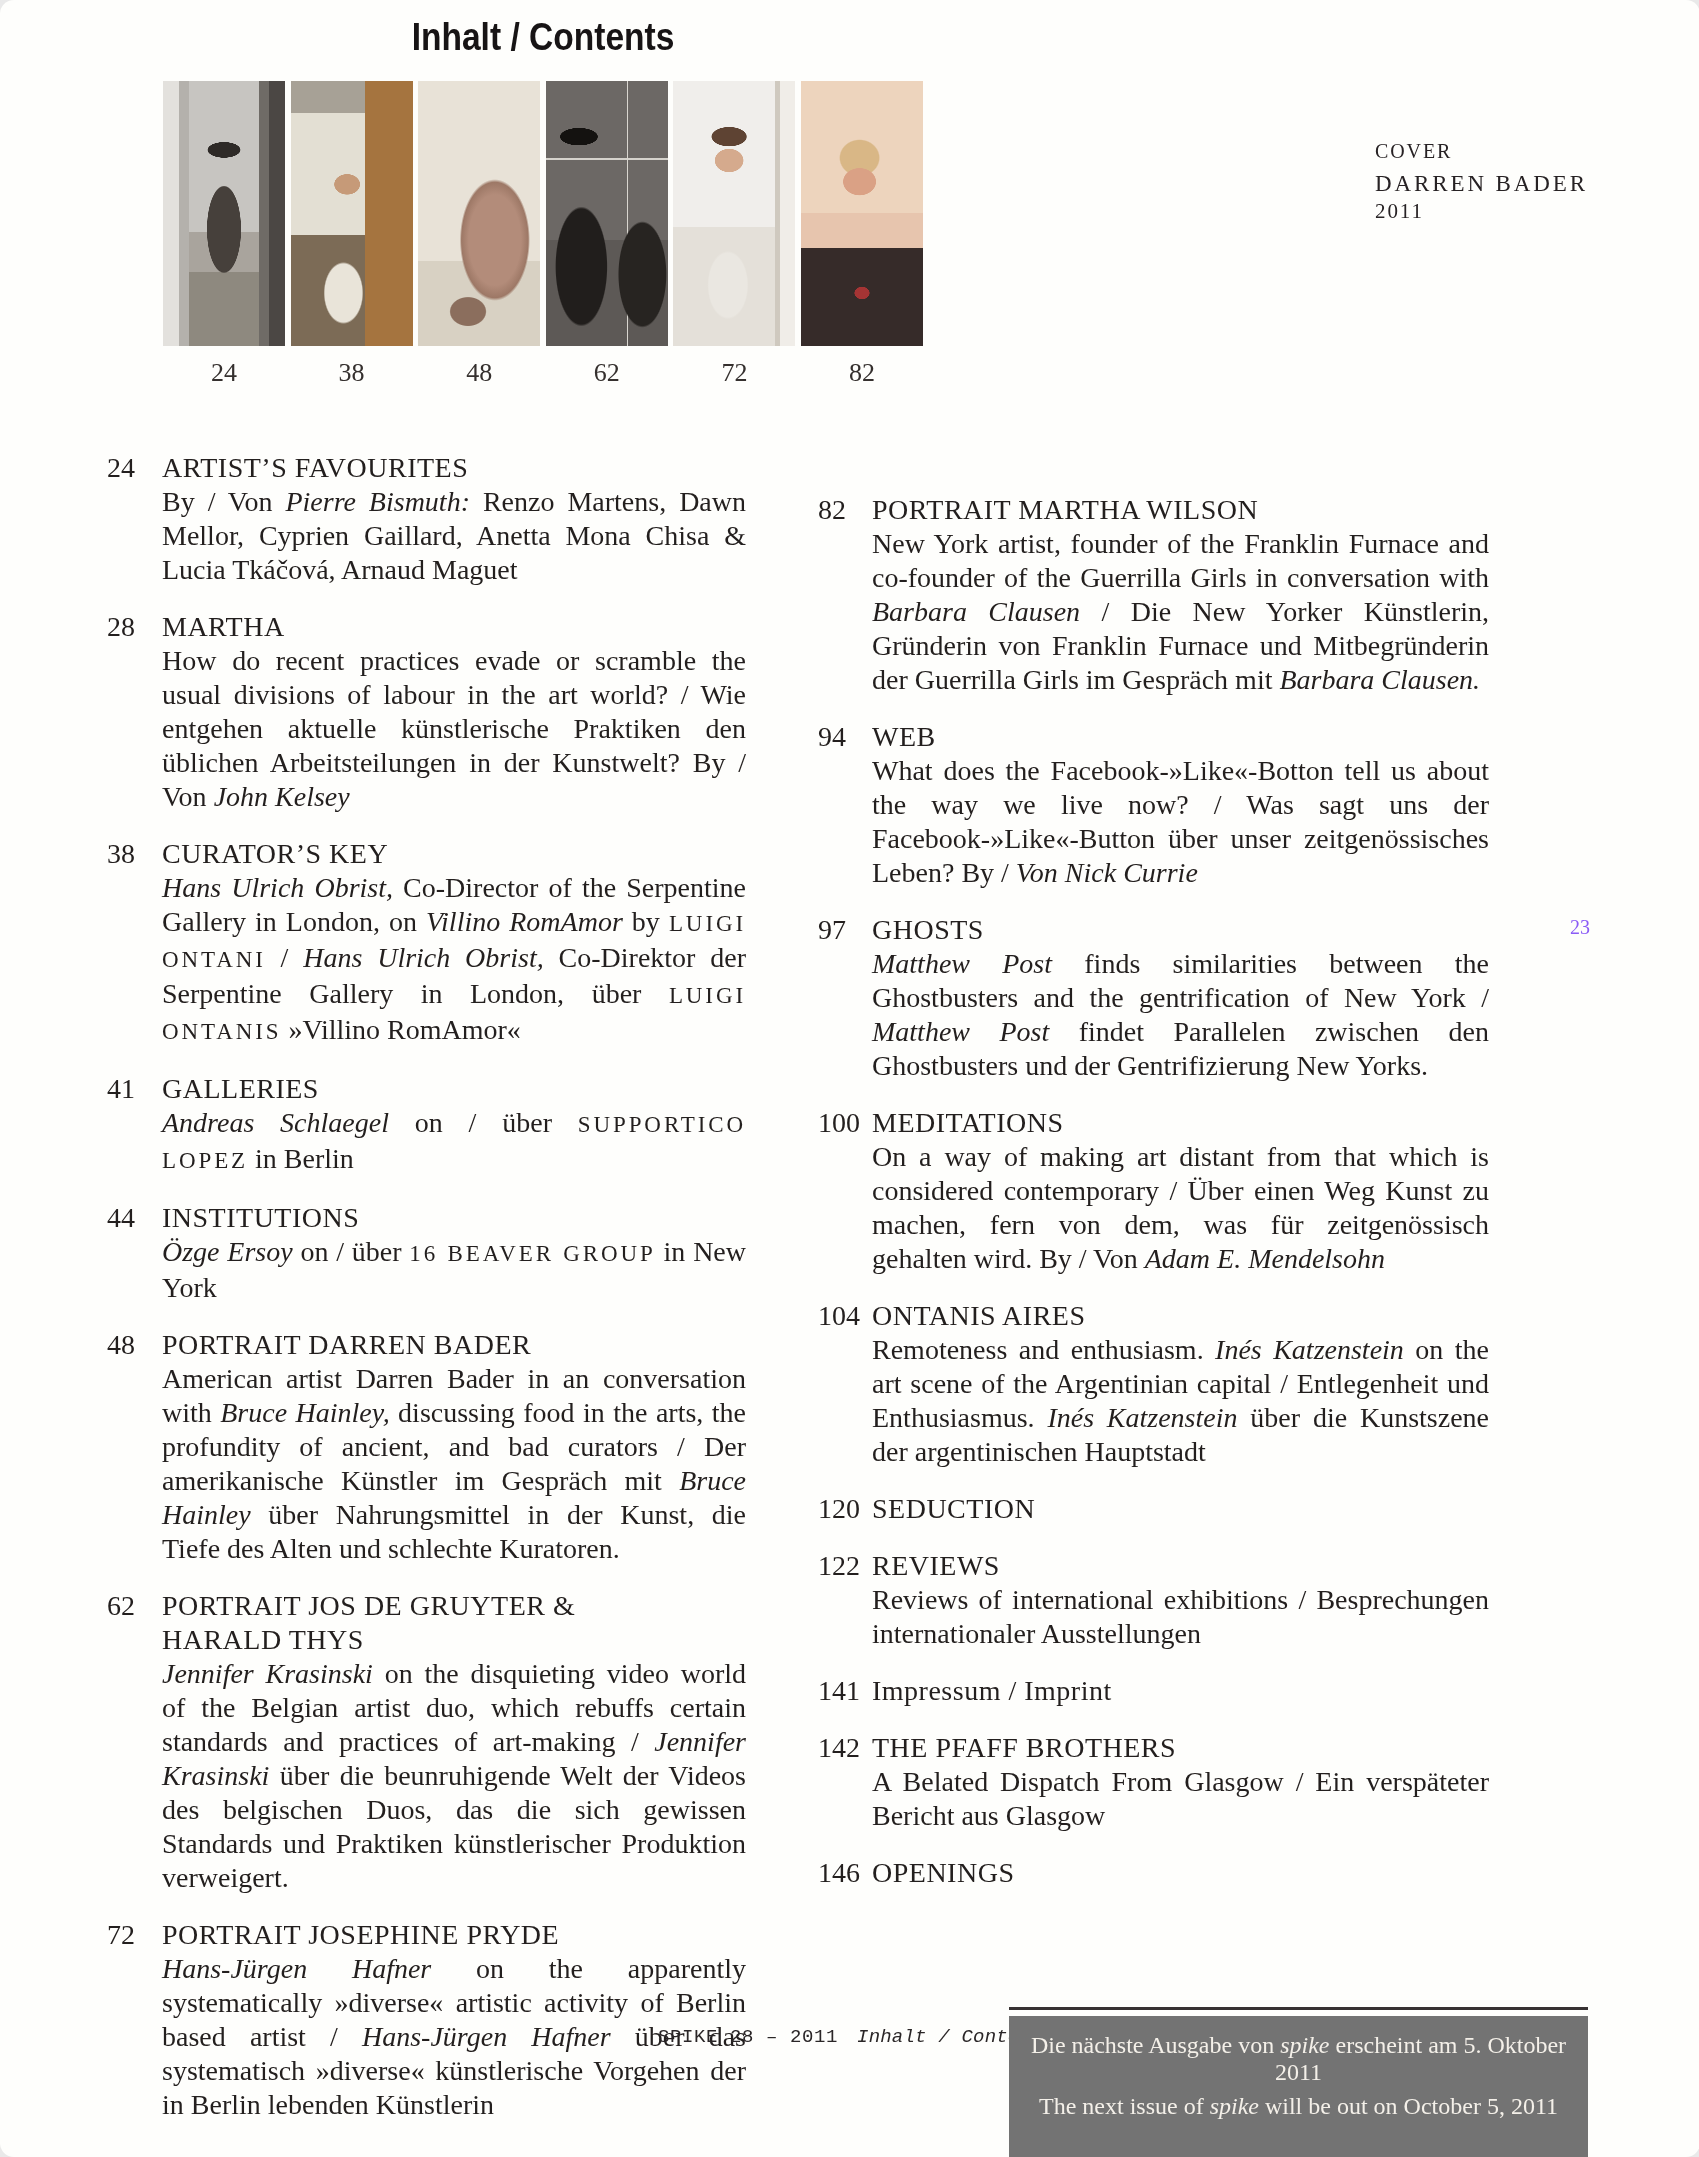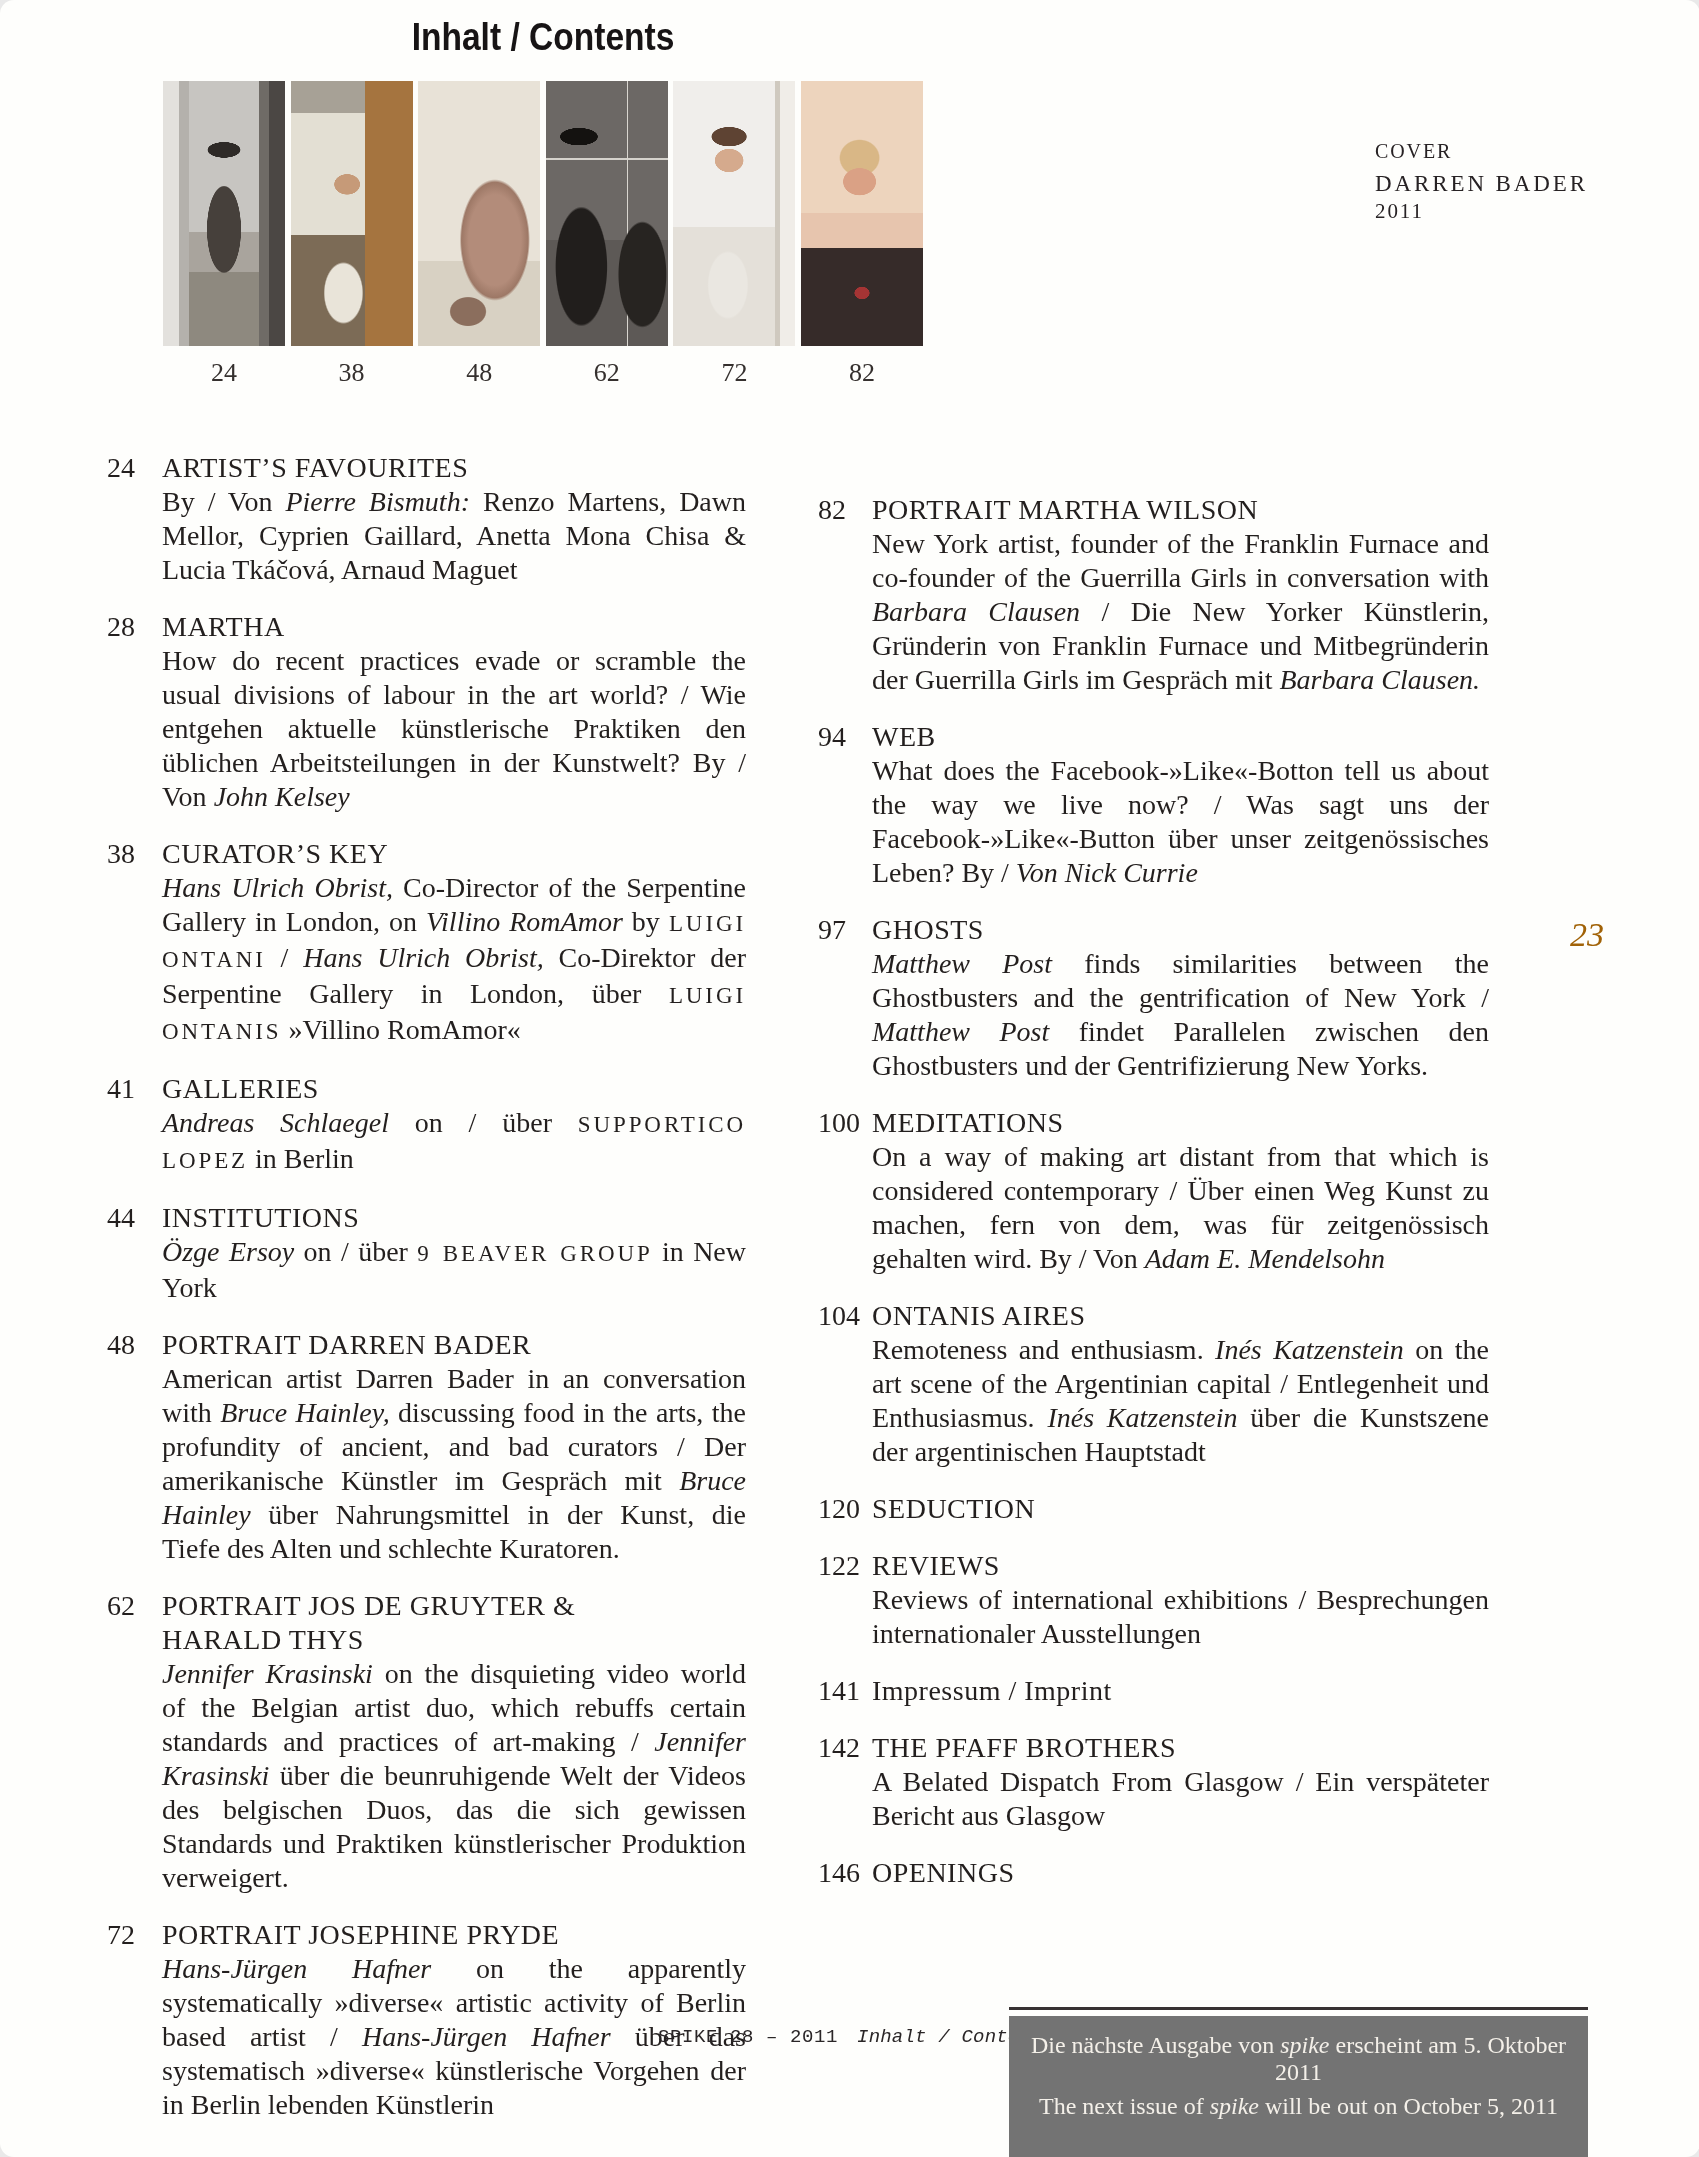--- a/index.html
+++ b/index.html
@@ -64,21 +64,21 @@
   .col-right{left:818px;top:493px;width:671px;}
   .entry{position:relative;padding-left:55px;margin-bottom:23px;}
   .col-right .entry{padding-left:54px;}
   .entry-num{position:absolute;left:0;top:0;font-size:28px;line-height:34px;}
   .entry-title{font-size:28px;line-height:34px;letter-spacing:0.5px;}
   .entry-body{font-size:28px;line-height:34px;text-align:justify;}
   .seg-i{font-style:italic;}
   .seg-sc{font-size:23px;letter-spacing:2.9px;}
 
   
-  .pageno{position:absolute;left:1570px;top:916px;font-style:italic;font-size:34px;color:#a16207;}
+  .pageno{position:absolute;left:1570px;top:916px;font-size:20px;color:#8b5cf6;}
 
   
   .footer{position:absolute;left:658px;top:2026px;font-size:19px;letter-spacing:0.6px;
           white-space:nowrap;color:#2a2627;font-family:Liberation Mono, monospace;}
   .footer .sec{font-style:italic;margin-left:19px;letter-spacing:0.2px;}
 
   
   .nextbox-rule{position:absolute;left:1009px;top:2007px;width:579px;height:2.9px;background:#373233;}
   .nextbox{position:absolute;left:1009px;top:2016px;width:579px;height:141px;background:#191417;
            text-align:center;color:#f4f0e9;}
@@ -142,21 +142,21 @@
         <div class="entry-body"><span class="seg-i">Hans Ulrich Obrist,</span><span> Co-Director of the Serpentine Gallery in London, on </span><span class="seg-i">Villino RomAmor</span><span> by </span><span class="seg-sc">LUIGI ONTANI</span><span> / </span><span class="seg-i">Hans Ulrich Obrist,</span><span> Co-Direktor der Serpentine Gallery in London, über </span><span class="seg-sc">LUIGI ONTANIS</span><span> »Villino RomAmor«</span></div>
       </div>
       <div class="entry">
         <div class="entry-num">41</div>
         <div class="entry-title">GALLERIES</div>
         <div class="entry-body"><span class="seg-i">Andreas Schlaegel</span><span> on / über </span><span class="seg-sc">SUPPORTICO LOPEZ</span><span> in Berlin</span></div>
       </div>
       <div class="entry">
         <div class="entry-num">44</div>
         <div class="entry-title">INSTITUTIONS</div>
-        <div class="entry-body"><span class="seg-i">Özge Ersoy</span><span> on / über </span><span class="seg-sc">9 BEAVER GROUP</span><span> in New York</span></div>
+        <div class="entry-body"><span class="seg-i">Özge Ersoy</span><span> on / über </span><span class="seg-sc">16 BEAVER GROUP</span><span> in New York</span></div>
       </div>
       <div class="entry">
         <div class="entry-num">48</div>
         <div class="entry-title">PORTRAIT DARREN BADER</div>
         <div class="entry-body"><span>American artist Darren Bader in an conversation with </span><span class="seg-i">Bruce Hainley,</span><span> discussing food in the arts, the profundity of ancient, and bad curators / Der amerikanische Künstler im Gespräch mit </span><span class="seg-i">Bruce Hainley</span><span> über Nahrungsmittel in der Kunst, die Tiefe des Alten und schlechte Kuratoren.</span></div>
       </div>
       <div class="entry">
         <div class="entry-num">62</div>
         <div class="entry-title">PORTRAIT JOS DE GRUYTER &amp;<br>HARALD THYS</div>
         <div class="entry-body"><span class="seg-i">Jennifer Krasinski</span><span> on the disquieting video world of the Belgian artist duo, which rebuffs certain standards and practices of art-making / </span><span class="seg-i">Jennifer Krasinski</span><span> über die beunruhigende Welt der Videos des belgischen Duos, das die sich gewissen Standards und Praktiken künstlerischer Produktion verweigert.</span></div>

